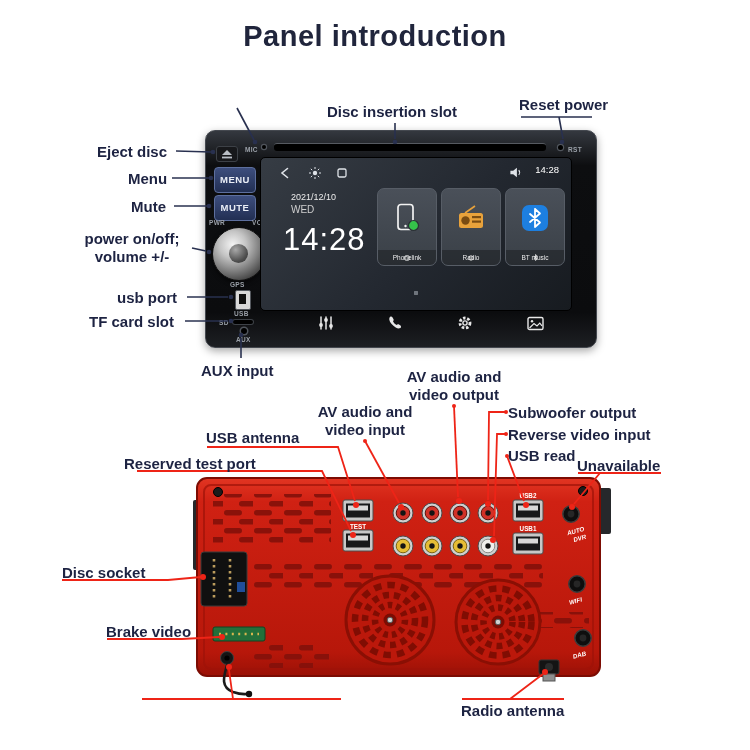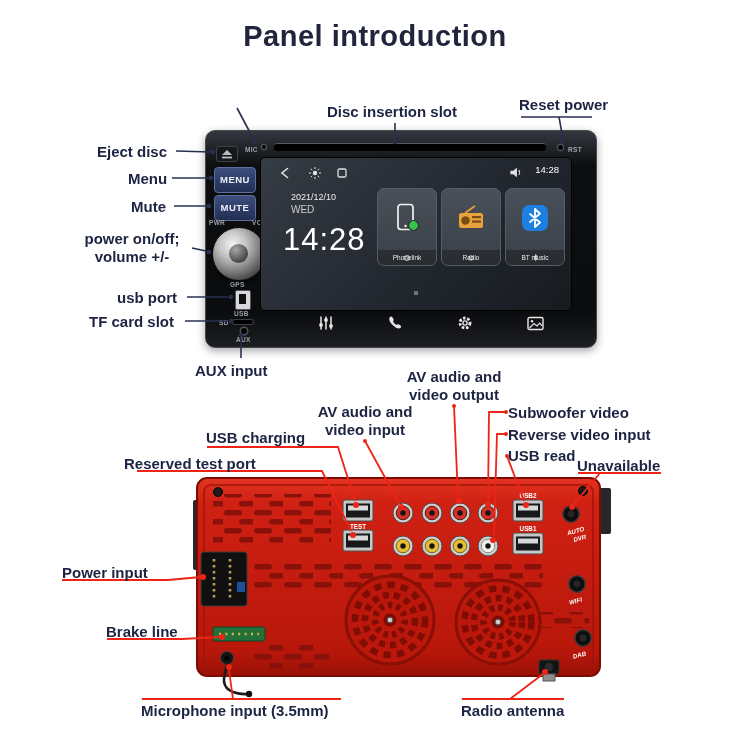--- a/index.html
+++ b/index.html
@@ -63,33 +63,32 @@
   <div class="title">Panel introduction</div>
 
   <div class="co" style="left:327px;top:103px">Disc insertion slot</div>
   <div class="co" style="left:519px;top:96px">Reset power</div>
   <div class="co" style="left:97px;top:143px">Eject disc</div>
   <div class="co" style="left:128px;top:170px">Menu</div>
   <div class="co" style="left:131px;top:198px">Mute</div>
   <div class="co wrap" style="left:72px;top:230px;width:120px">power on/off; volume +/-</div>
   <div class="co" style="left:117px;top:289px">usb port</div>
   <div class="co" style="left:89px;top:313px">TF card slot</div>
-  <div class="co" style="left:195px;top:362px">AUX input</div>
+  <div class="co" style="left:201px;top:362px">AUX input</div>
 
   <div class="co wrap" style="left:395px;top:368px;width:118px">AV audio and video output</div>
   <div class="co wrap" style="left:305px;top:403px;width:120px">AV audio and video input</div>
-  <div class="co" style="left:508px;top:404px">Subwoofer video</div>
+  <div class="co" style="left:508px;top:404px">Subwoofer output</div>
   <div class="co" style="left:508px;top:426px">Reverse video input</div>
   <div class="co" style="left:508px;top:447px">USB read</div>
-  <div class="co" style="left:206px;top:429px">USB charging</div>
+  <div class="co" style="left:206px;top:429px">USB antenna</div>
   <div class="co" style="left:124px;top:455px">Reserved test port</div>
   <div class="co" style="left:577px;top:457px">Unavailable</div>
-  <div class="co" style="left:62px;top:564px">Power input</div>
-  <div class="co" style="left:106px;top:623px">Brake line</div>
-  <div class="co" style="left:141px;top:702px">Microphone input (3.5mm)</div>
+  <div class="co" style="left:62px;top:564px">Disc socket</div>
+  <div class="co" style="left:106px;top:623px">Brake video</div>
   <div class="co" style="left:461px;top:702px">Radio antenna</div>
 
   <div class="front-unit">
     <div class="ejectbtn">
       <svg width="10" height="9" viewBox="0 0 10 9">
         <path d="M5 0 L10 5 L0 5 Z" fill="#b9bec5"></path>
           <rect x="0" y="6.6" width="10" height="1.8" fill="#b9bec5"></rect>
       </svg>
     </div>
     <div class="tinylabel" style="left:39px;top:16px">MIC</div>

